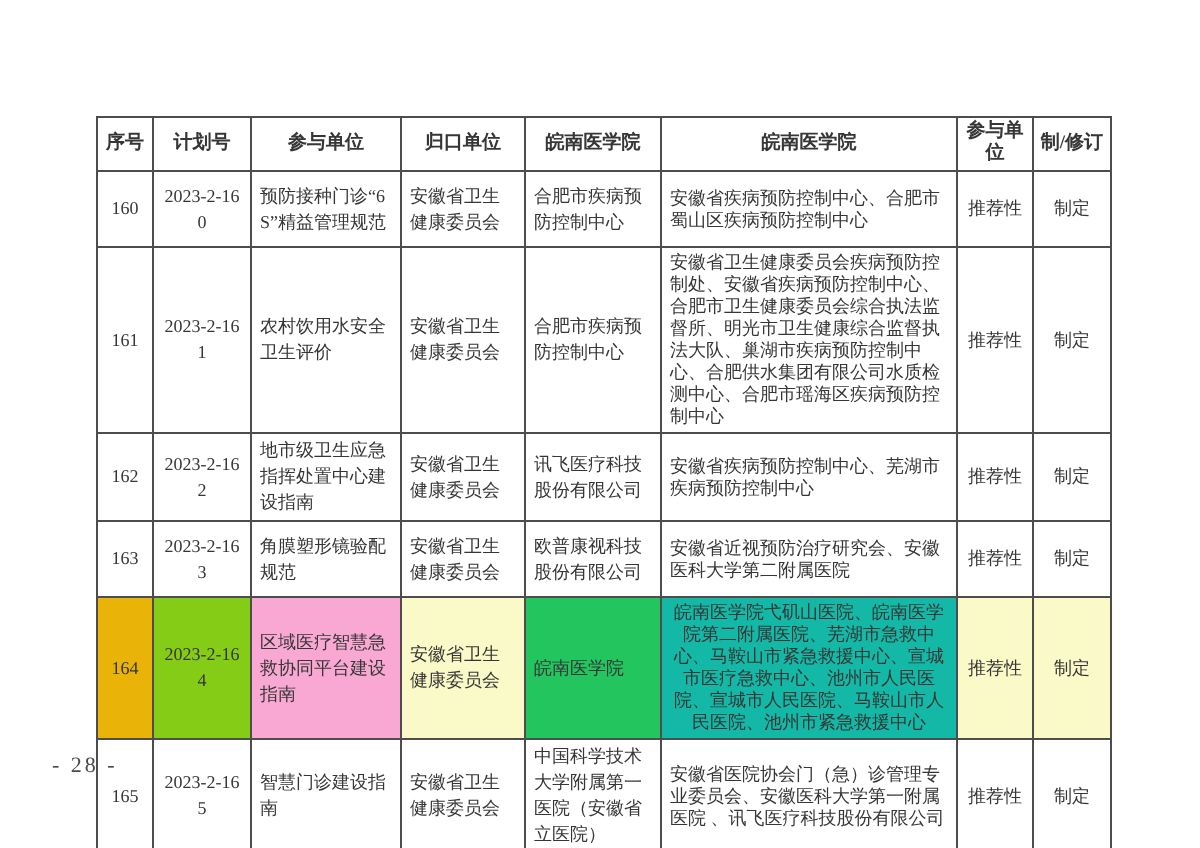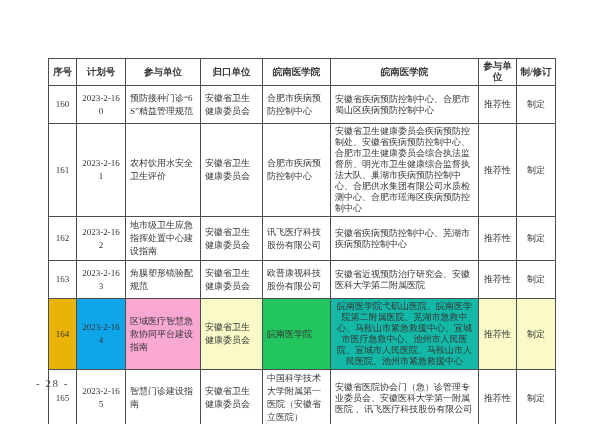--- a/index.html
+++ b/index.html
@@ -45,21 +45,21 @@
   }
   td.c { text-align: center; }
   td.l { text-align: left; }
   td.participating { line-height: 11px; }
   tr.r-2line  { height: 38px; }
   tr.r-6line  { height: 65px; }
   tr.r-5line  { height: 56px; }
   tr.r-3line  { height: 40px; }
   .page-number {
     position: absolute;
-    left: 36px;
+    left: 26px;
     top: 377px;
     font-size: 11px;
     letter-spacing: 1.5px;
     color: #4a4a4a;
     text-align: right;
   }
 </style>
 </head>
 <body>
 
@@ -122,21 +122,21 @@
       <td class="c">2023-2-163</td>
       <td class="l">角膜塑形镜验配规范</td>
       <td class="l">安徽省卫生健康委员会</td>
       <td class="l">欧普康视科技股份有限公司</td>
       <td class="l participating">安徽省近视预防治疗研究会、安徽医科大学第二附属医院</td>
       <td class="c">推荐性</td>
       <td class="c">制定</td>
     </tr>
     <tr class="r-5line">
       <td class="c" style="background: #eab308;">164</td>
-      <td class="c" style="background: #0ea5e9;">2023-2-164</td>
+      <td class="c" style="background: #84cc16;">2023-2-164</td>
       <td class="l" style="background: #f9a8d4;">区域医疗智慧急救协同平台建设指南</td>
       <td class="l" style="background: rgb(250, 250, 200);">安徽省卫生健康委员会</td>
       <td class="l" style="background: #22c55e; font-family: Liberation Serif, serif;">皖南医学院</td>
       <td class="l participating" style="background: #14b8a6; text-align: center;">皖南医学院弋矶山医院、皖南医学院第二附属医院、芜湖市急救中心、马鞍山市紧急救援中心、宣城市医疗急救中心、池州市人民医院、宣城市人民医院、马鞍山市人民医院、池州市紧急救援中心</td>
       <td class="c" style="background: rgb(250, 250, 200);">推荐性</td>
       <td class="c" style="background: rgb(250, 250, 200);">制定</td>
     </tr>
     <tr class="r-3line">
       <td class="c">165</td>
       <td class="c">2023-2-165</td>

